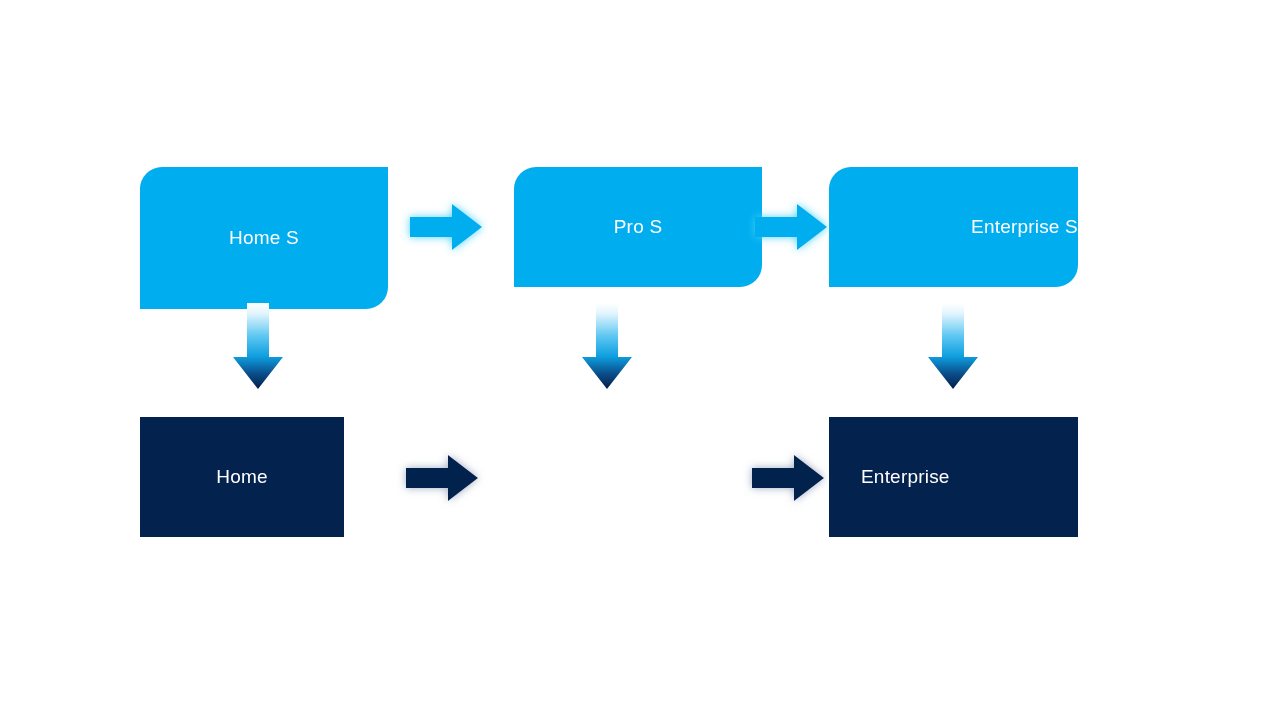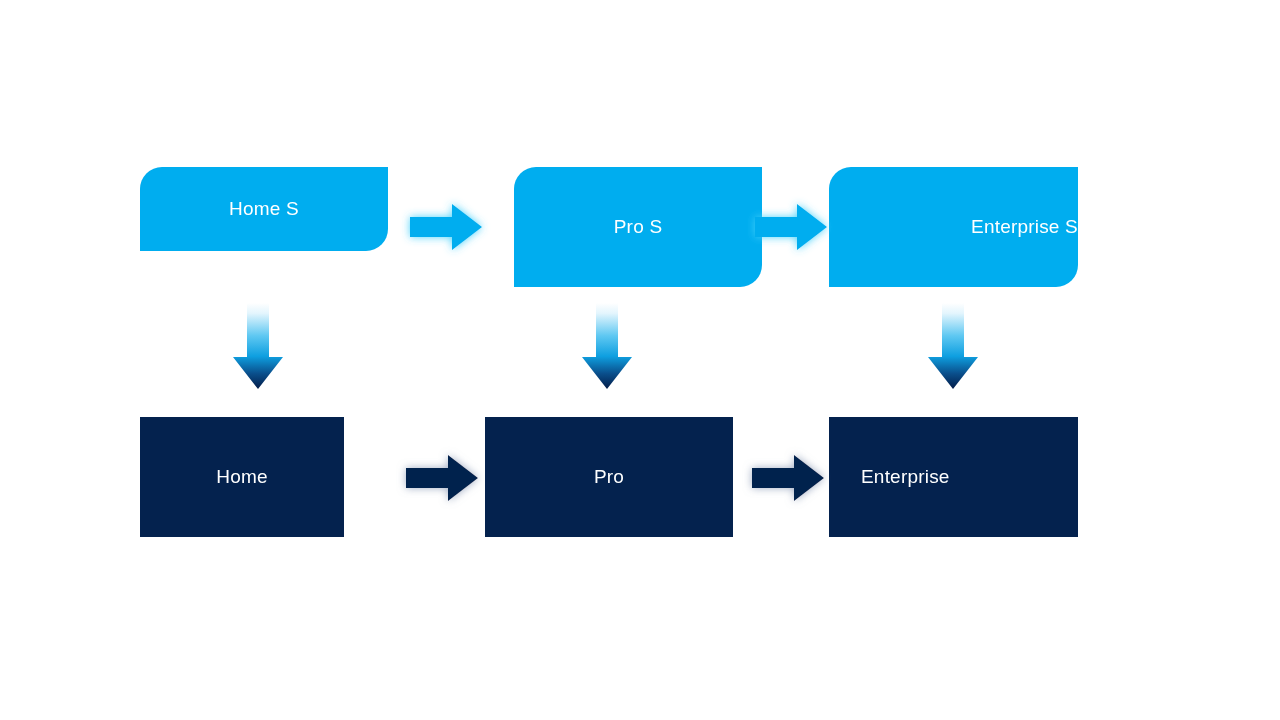--- a/index.html
+++ b/index.html
@@ -86,21 +86,21 @@
         <stop offset="0%" stop-color="#FFFFFF"></stop>
         <stop offset="12%" stop-color="#E3F5FD"></stop>
         <stop offset="38%" stop-color="#5FC8F2"></stop>
         <stop offset="62%" stop-color="#0E9FE0"></stop>
         <stop offset="82%" stop-color="#0A4F8C"></stop>
         <stop offset="100%" stop-color="#031C48"></stop>
       </linearGradient>
     </defs>
   </svg>
 
-  <div class="node node-top" style="left:140px; top:167px; width:248px; height:84px;">
+  <div class="node node-top" style="left:140px; top:167px; width:248px; height:142px;">
     <span class="node-label">Home S</span>
   </div>
 
   <div class="node node-top" style="left:514px; top:167px; width:248px; height:120px;">
     <span class="node-label">Pro S</span>
   </div>
 
   <div class="node node-top" style="left:829px; top:167px; width:249px; height:120px; justify-content:flex-end; padding-left:40px;">
     <span class="node-label">Enterprise S</span>
   </div>
@@ -132,23 +132,20 @@
   <div class="v-arrow" style="left:926px; top:303px;">
     <svg viewBox="0 0 54 88" preserveAspectRatio="none">
       <polygon points="16,0 38,0 38,54 52,54 27,86 2,54 16,54" fill="url(#vGrad)"></polygon>
     </svg>
   </div>
 
   <div class="node node-bottom" style="left:140px; top:417px; width:204px; height:120px;">
     <span class="node-label">Home</span>
   </div>
 
-  <div class="node node-bottom" style="left:485px; top:417px; width:248px; height:120px;">
-    <span class="node-label">Pro</span>
-  </div>
 
   <div class="node node-bottom" style="left:829px; top:417px; width:249px; height:120px; justify-content:flex-start; padding-left:32px;">
     <span class="node-label">Enterprise</span>
   </div>
 
   <div class="h-arrow" style="left:404px; top:452px;">
     <svg viewBox="0 0 76 52" preserveAspectRatio="none">
       <polygon points="2,16 44,16 44,3 74,26 44,49 44,36 2,36" fill="#04224E" filter="url(#glowNavy)"></polygon>
     </svg>
   </div>

